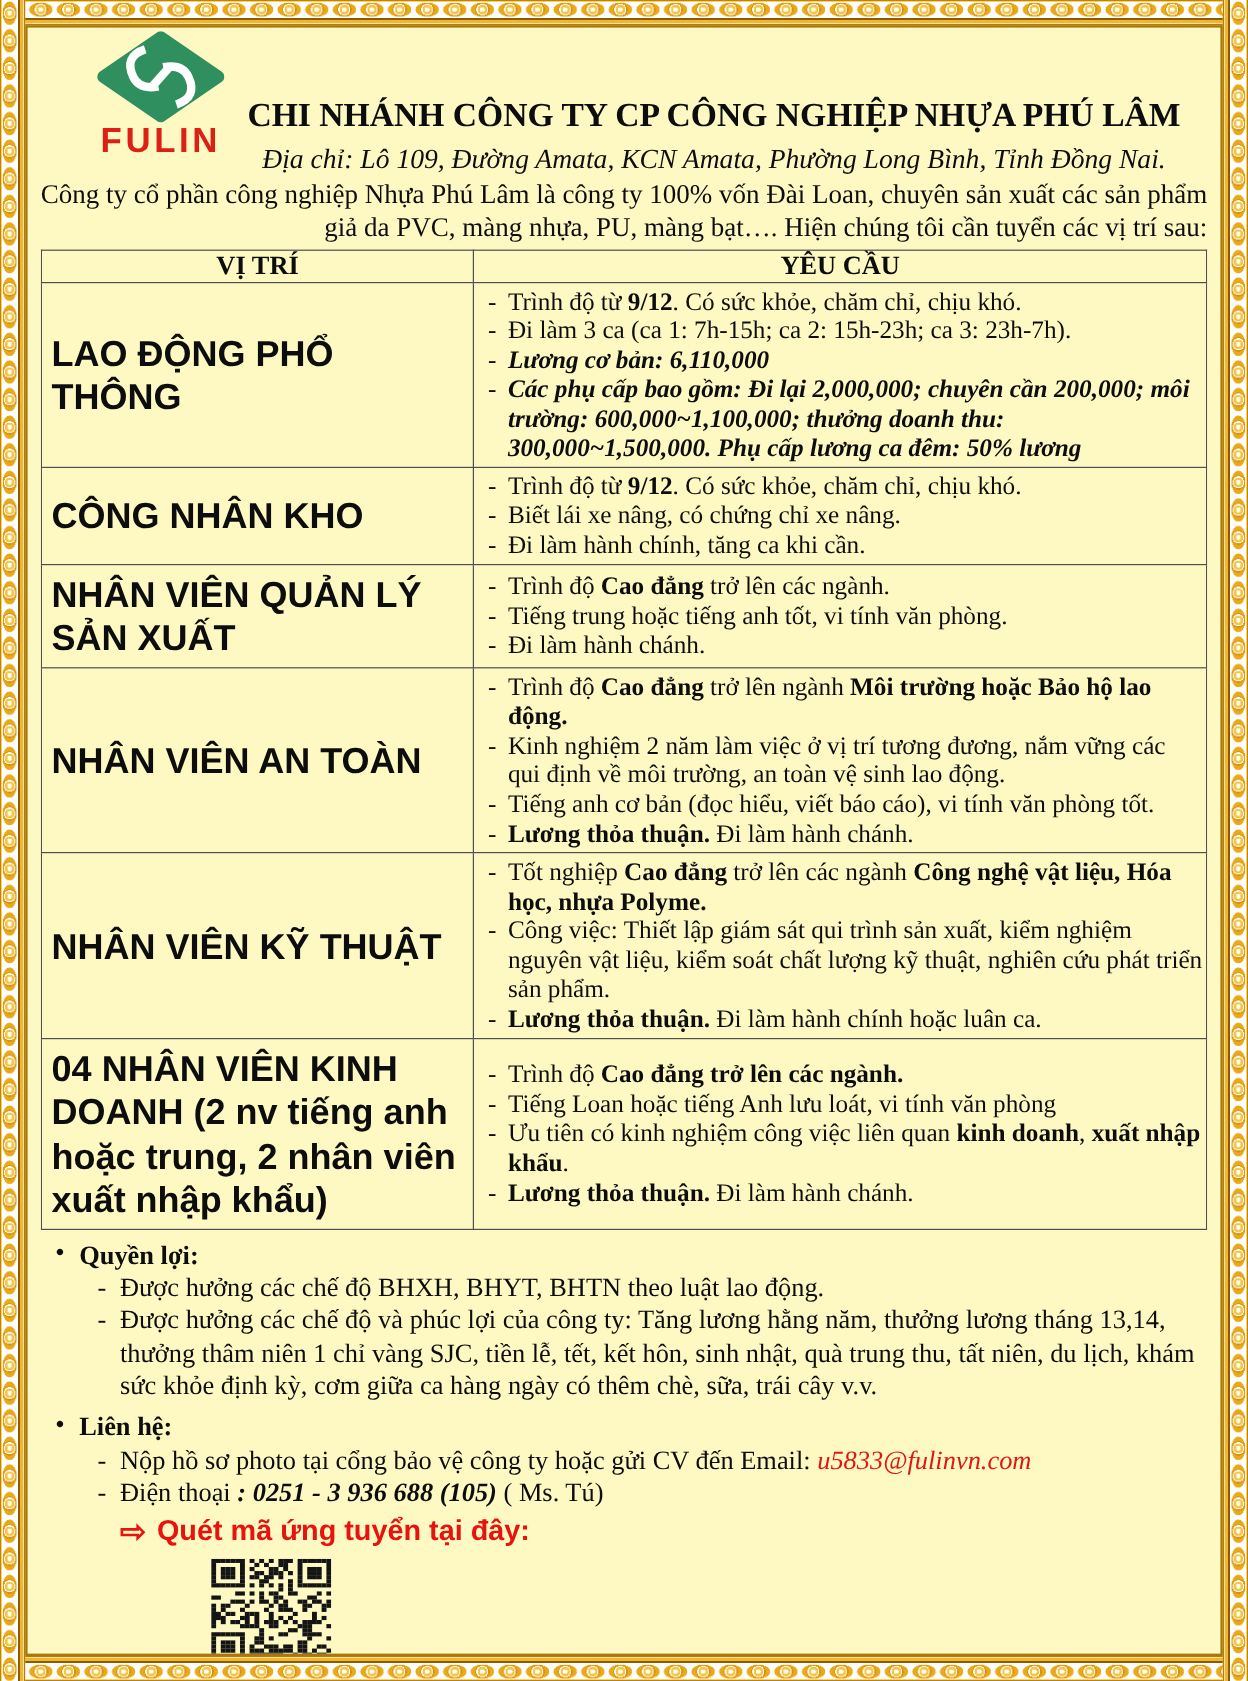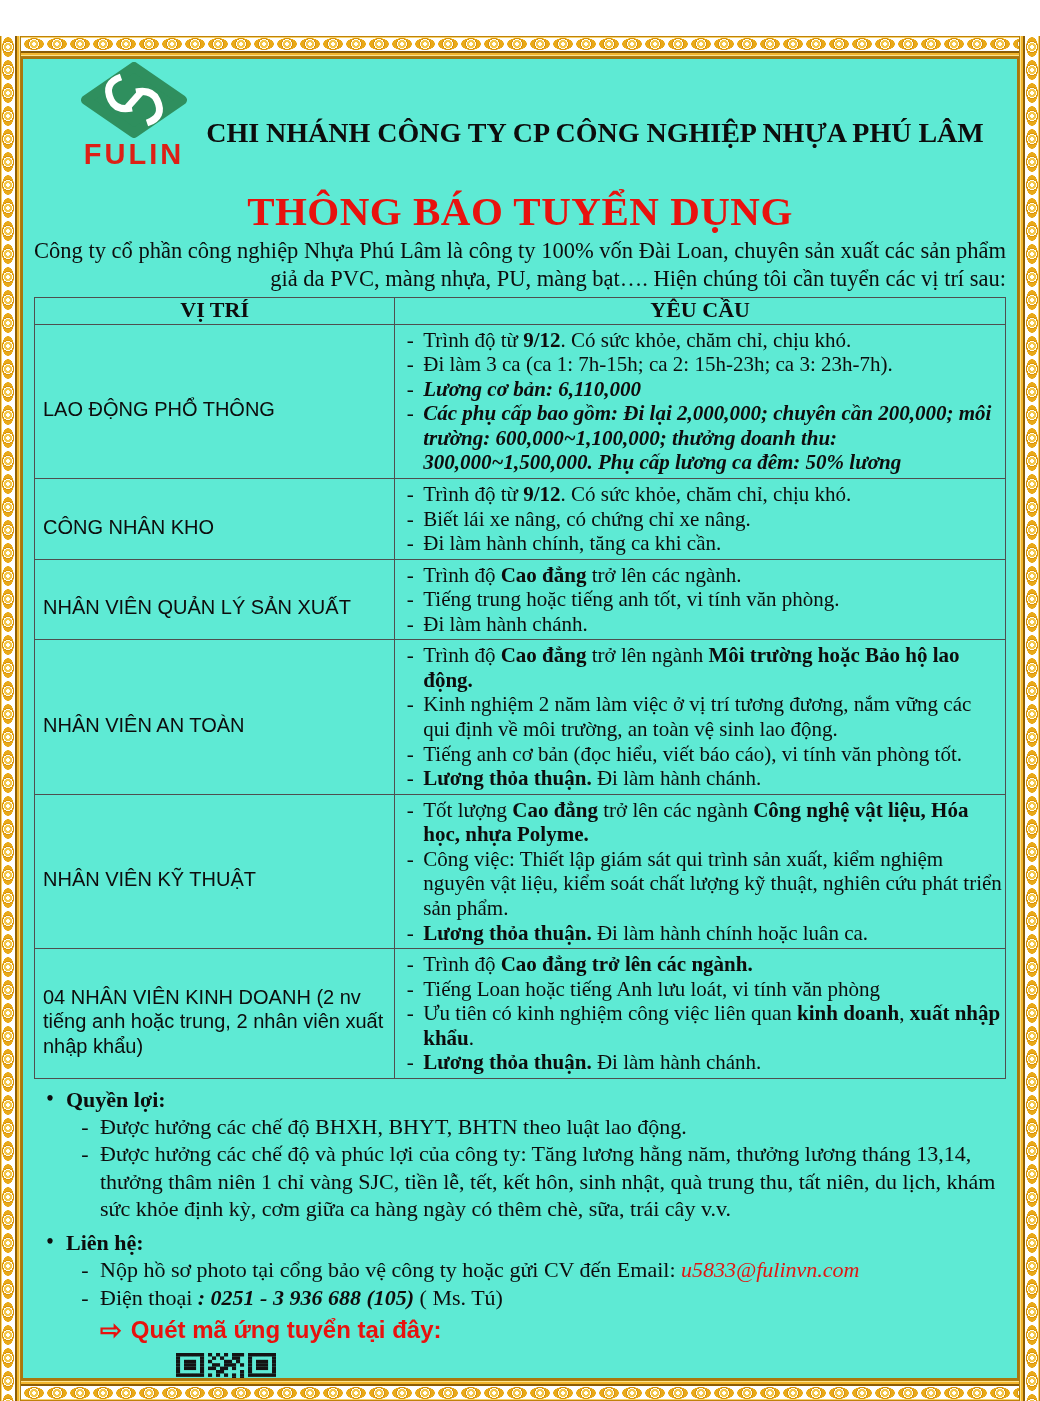--- a/index.html
+++ b/index.html
@@ -1,20 +1,20 @@
 <!DOCTYPE html>
 <html style="--accent: #e8120e; --brand-red: #dd2016; --email-red: #e01713;"><head>
 <meta charset="utf-8">
 <style>
   html,body { margin:0; padding:0; }
   body {
     width:1040px; height:1401px; position:relative; background:#fff;
     font-family:"Liberation Serif", serif; color:#0d0d0d;
   }
-  .page { position:absolute; inset:0; background:#5eead4;margin-top:36px; }
+  .page { position:absolute; inset:0; background:#fef9c3; }
 
   
   .b-strip { position:absolute; background-color:#fff; }
   .b-top, .b-bottom {
     left:0; right:0; height:21px;
     background-image:
       radial-gradient(circle at 11px 8px, #fffef8 2px, #f3c64a 2px 4px, #fffdf0 4px 5px, #d9920f 5px 6px, rgba(0,0,0,0) 6px),
       radial-gradient(ellipse 10px 6px at 11px 8px, #e9a918 96%, rgba(0,0,0,0) 100%),
       linear-gradient(to bottom, #c0820a 0 1px, #f7d36a 1px 2px, #fff 2px 15px, #8a5c06 15px 17px, #f2b62e 17px 19px, #fbe291 19px 20px, #b07d10 20px 21px);
     background-size: 23px 16px, 23px 16px, 100% 100%;
@@ -51,22 +51,22 @@
     text-align:center; color:var(--accent,#e8120e); font-weight:bold;
     font-size:41px; line-height:1.05; margin:6px 0 4px 0; letter-spacing:0.5px;
   }
   .intro { font-size:22.5px; line-height:1.23; text-align:right; }
 
   table.jobs { width:100%; border-collapse:collapse; margin-top:5px; table-layout:fixed; }
   table.jobs th, table.jobs td { border:1.6px solid #4f4f4f; }
   table.jobs th { font-size:22px; font-weight:bold; padding:0 0 1px 0; line-height:1.1; }
   th.col-pos { width:37%; }
   td.pos-cell {
-    font-family:"Liberation Sans", sans-serif; font-weight:normal; font-size:20px;
-    line-height:1.22; padding:20px 4px 4px 8px; vertical-align:middle;
+    font-family:"Liberation Sans", sans-serif; font-weight:bold; font-size:30px;
+    line-height:1.22; padding:8px 4px 4px 8px; vertical-align:middle;
   }
   td.req-cell { padding:3px 3px 3px 2px; vertical-align:middle; }
   .req-item { display:flex; font-size:21px; line-height:1.17; }
   .req-dash { flex:none; width:26px; text-align:center; }
   .req-text { flex:1; }
   .seg-b { font-weight:bold;text-align:center; }
   .seg-i { font-style:italic; }
   .red-text { color:var(--email-red,#e01713); }
 
   .section { margin-top:7px; font-size:22px; line-height:1.24; }
@@ -101,24 +101,24 @@
         <svg width="106" height="76" viewBox="0 0 106 76">
           <polygon points="53,5 101,38 53,71 5,38" fill="#2f8f5e" stroke="#2f8f5e" stroke-width="10" stroke-linejoin="round"></polygon>
           <path d="M40 15 q-18 6 -10 23 q5 11 21 8" fill="none" stroke="#ffffff" stroke-width="7"></path>
           <path d="M66 61 q18 -6 10 -23 q-5 -11 -21 -8" fill="none" stroke="#ffffff" stroke-width="7"></path>
           <path d="M45 47 l16 -18" fill="none" stroke="#ffffff" stroke-width="7"></path>
         </svg>
         <div class="logo-text">FULIN</div>
       </div>
       <div class="company-block">
         <div class="company-name">CHI NHÁNH CÔNG TY CP CÔNG NGHIỆP NHỰA PHÚ LÂM</div>
+        <div class="address">Địa chỉ: Lô 109, Đường Amata, KCN Amata, Phường Long Bình, Tỉnh Đồng Nai.</div>
       </div>
     </div>
 
-    <div class="doc-title">THÔNG BÁO TUYỂN DỤNG</div>
 
     <div class="intro">Công ty cổ phần công nghiệp Nhựa Phú Lâm là công ty 100% vốn Đài Loan, chuyên sản xuất các sản phẩm giả da PVC, màng nhựa, PU, màng bạt…. Hiện chúng tôi cần tuyển các vị trí sau:</div>
 
     <table class="jobs">
       <thead>
         <tr>
           <th class="col-pos">VỊ TRÍ</th>
           <th>YÊU CẦU</th>
         </tr>
       </thead>
@@ -197,21 +197,21 @@
                 <span class="req-dash">-</span>
                 <span class="req-text"><span class="seg-b">Lương thỏa thuận.</span><span> Đi làm hành chánh.</span></span>
               </div>
             </td>
           </tr>
           <tr>
             <td class="pos-cell">NHÂN VIÊN KỸ THUẬT</td>
             <td class="req-cell">
               <div class="req-item">
                 <span class="req-dash">-</span>
-                <span class="req-text"><span>Tốt lượng </span><span class="seg-b">Cao đẳng</span><span> trở lên các ngành </span><span class="seg-b">Công nghệ vật liệu, Hóa học, nhựa Polyme.</span></span>
+                <span class="req-text"><span>Tốt nghiệp </span><span class="seg-b">Cao đẳng</span><span> trở lên các ngành </span><span class="seg-b">Công nghệ vật liệu, Hóa học, nhựa Polyme.</span></span>
               </div>
               <div class="req-item">
                 <span class="req-dash">-</span>
                 <span class="req-text"><span>Công việc: Thiết lập giám sát qui trình sản xuất, kiểm nghiệm nguyên vật liệu, kiểm soát chất lượng kỹ thuật, nghiên cứu phát triển sản phẩm.</span></span>
               </div>
               <div class="req-item">
                 <span class="req-dash">-</span>
                 <span class="req-text"><span class="seg-b">Lương thỏa thuận.</span><span> Đi làm hành chính hoặc luân ca.</span></span>
               </div>
             </td>

